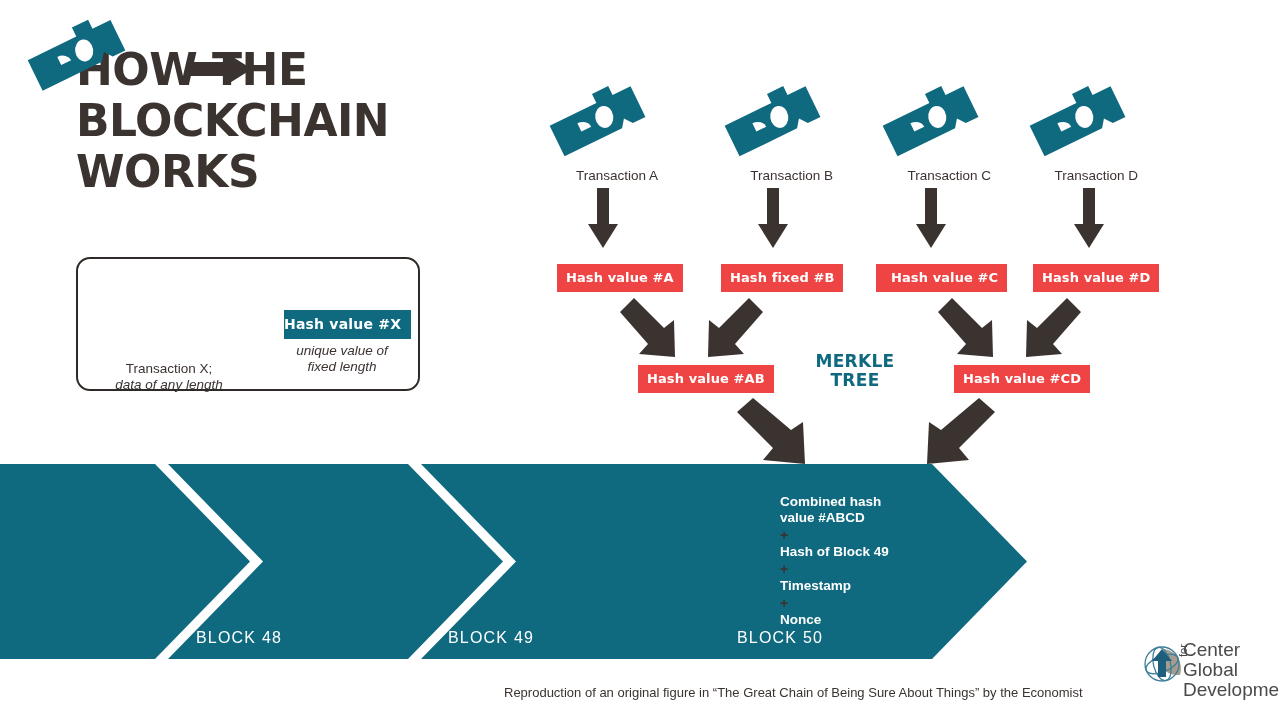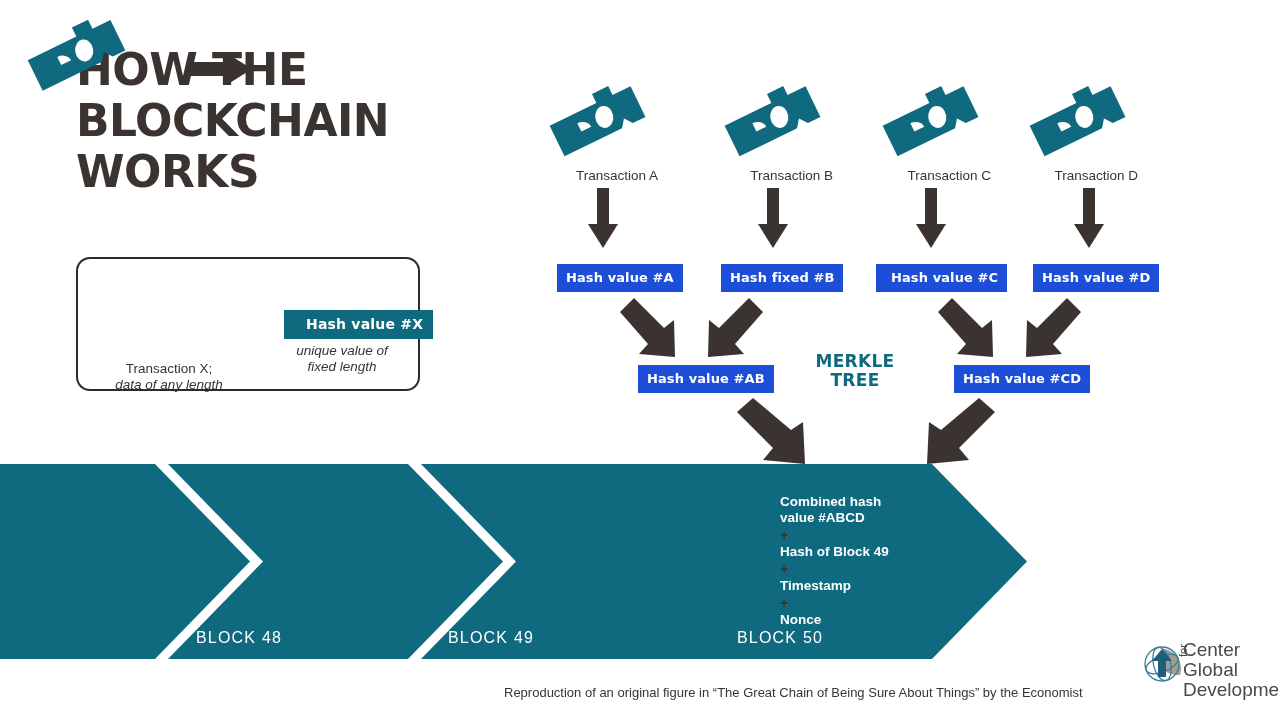--- a/index.html
+++ b/index.html
@@ -30,41 +30,41 @@
     border:2px solid #2f2a27;border-radius:14px;
     box-sizing:border-box;
   }
   .legend-icon{position:absolute;left:22px;top:14px;}
   .legend-arrow{position:absolute;left:188px;top:52px;}
   .legend-hashbox{
     position:absolute;left:284px;top:310px;
     background:#0f6a80;color:#ffffff;
     font-family:"DejaVu Sans",sans-serif;font-weight:bold;
     font-size:14px;letter-spacing:.2px;
-    padding:6px 10px 7px 22px;
+    padding:6px 10px 7px 0;
     white-space:nowrap;
   }
   .legend-cap{
     position:absolute;text-align:center;color:#3b3330;
     font-size:13.5px;line-height:16px;
   }
   #legend-cap-left{left:84px;top:341px;width:170px;margin-top:20px;}
   #legend-cap-left .ital{font-style:italic;}
   #legend-cap-right{left:282px;top:343px;width:120px;font-style:italic;}
 
   
   .tx{position:absolute;width:120px;text-align:right;}
   .tx-label{
     margin-top:2px;color:#3b3330;font-size:13.5px;
   }
 
   
   .hashbox{
     position:absolute;
-    background:#1d4ed8;color:#ffffff;
+    background:#ef4444;color:#ffffff;
     font-family:"DejaVu Sans",sans-serif;font-weight:bold;
     font-size:13px;letter-spacing:.1px;
     padding:6px 9px 7px 9px;
     white-space:nowrap;
     text-align:center;
   }
 
   
   #merkle{
     position:absolute;left:800px;top:352px;width:110px;

